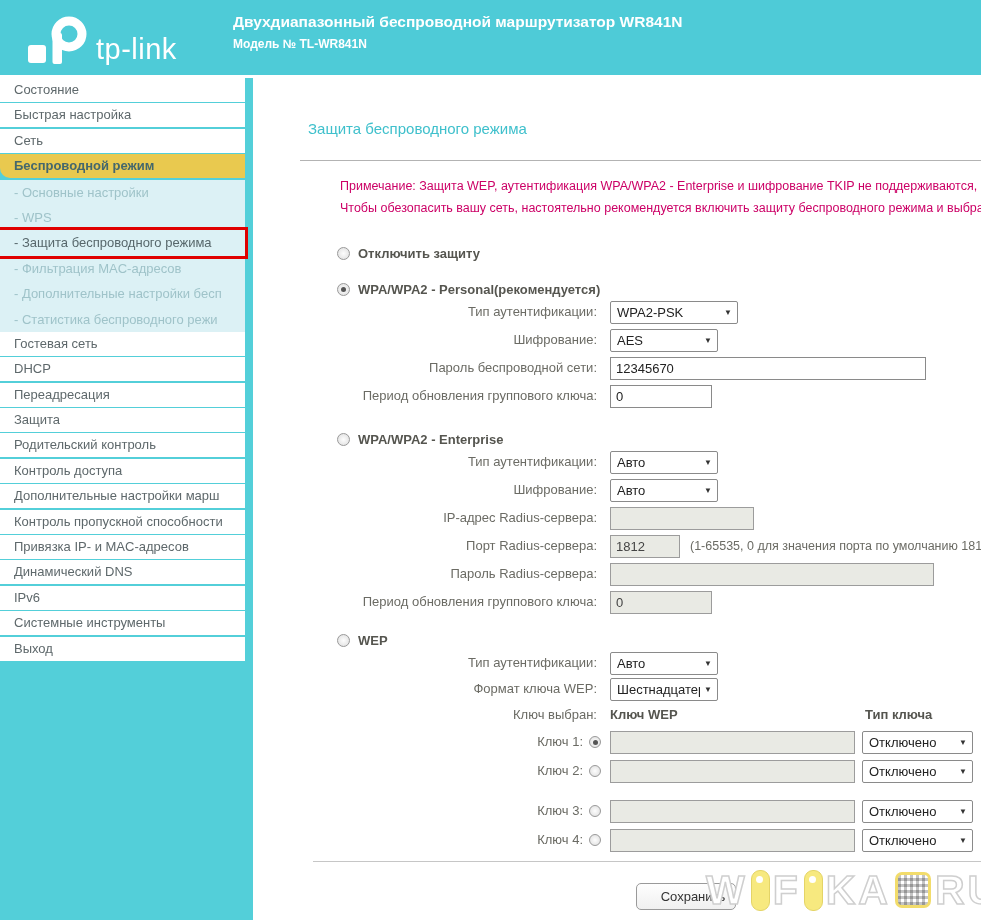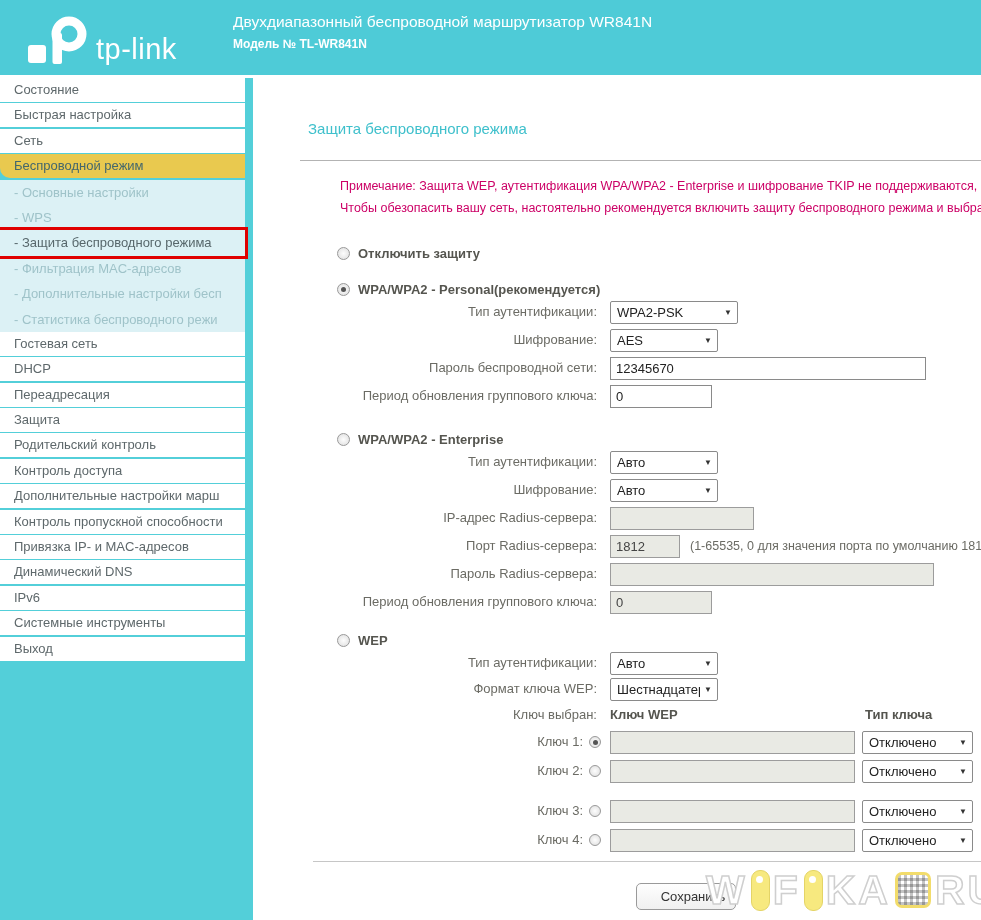--- a/index.html
+++ b/index.html
@@ -2,30 +2,30 @@
 <html><head>
 <meta charset="utf-8">
 <style>
   html,body{margin:0;padding:0;background:#fff;}
   #page{position:relative;width:981px;height:920px;background:#fff;overflow:hidden;
         font-family:"Liberation Sans",sans-serif;}
 
   
   #header{position:absolute;left:0;top:0;width:981px;height:75px;background:#4ECBD7;}
   #logo{position:absolute;left:10px;top:6px;}
-  #hdr-title{position:absolute;left:233px;top:13px;color:#fff;font-size:15.5px;font-weight:normal;white-space:nowrap;}
+  #hdr-title{position:absolute;left:233px;top:13px;color:#fff;font-size:15.5px;font-weight:bold;white-space:nowrap;}
   #hdr-model{position:absolute;left:233px;top:37px;color:#fff;font-size:12px;font-weight:bold;white-space:nowrap;}
 
   
   #sidebar{position:absolute;left:0;top:78px;width:253px;height:842px;background:#53CFD9;}
   .sbi{width:245px;box-sizing:border-box;padding-left:14px;font-size:13px;
        white-space:nowrap;overflow:hidden;cursor:pointer;}
   .sbi.item{background:#fff;color:#5E686B;height:24px;line-height:24px;margin-bottom:1.4px;}
   .sbi.parent-active{background:#E9C94F;color:#44676C;height:24px;line-height:24px;
-       margin-bottom:1.4px;border-radius:0 0 0 10px;}
+       margin-bottom:1.4px;border-radius:0 0 0 10px;font-weight:bold;}
   .sbi.sub{background:#DCF1F5;color:#9FC3C9;height:25.4px;line-height:25.4px;}
   .sbi.sub-active{background:#DCF1F5;color:#57676B;height:25.4px;line-height:25.4px;
        box-shadow:0 0 0 3px #E00000;position:relative;z-index:2;}
 
   
   #page-title{position:absolute;left:308px;top:120px;font-size:15px;color:#3FC0CC;}
   #hr1{position:absolute;left:300px;top:160px;width:681px;height:1px;background:#b3b3b3;}
   .note{position:absolute;left:340px;color:#CC0066;font-size:12.5px;white-space:nowrap;}
   #note1{top:179px;} #note2{top:201px;}
   #hr2{position:absolute;left:313px;top:861px;width:668px;height:1px;background:#c6c6c6;}

